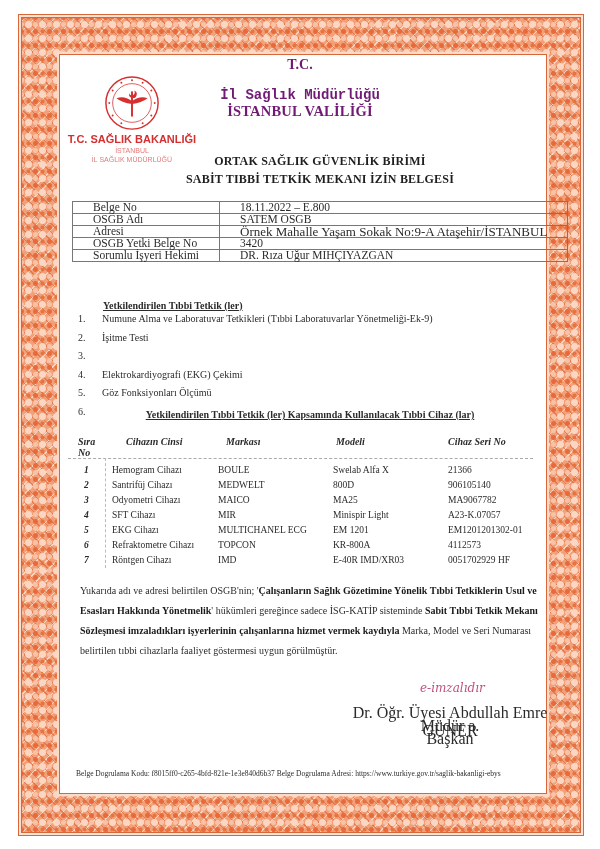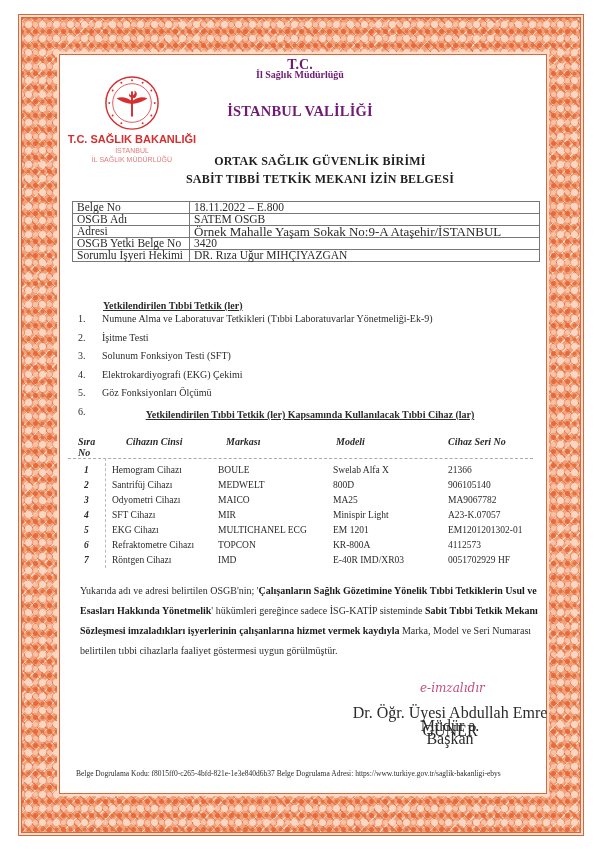--- a/index.html
+++ b/index.html
@@ -23,33 +23,33 @@
   }
   .inner {
     position: absolute; left: 60px; top: 55px; width: 486px; height: 738px; background: #ffffff;
     box-shadow: 0 0 0 1px #d9673a, 0 0 0 3px #fbdac8;
   }
   .abs { position: absolute; }
   .center { text-align: center; }
   .hdr { left: 150px; width: 300px; font-weight: bold; color: #701a75; }
   .hdr1 { top: 57px; font-size: 14px; }
   .hdr2 { top: 71px; font-size: 14.5px; letter-spacing: 0.2px; margin-top: 32px; }
-  .hdr3 { top: 69px; font-size: 10px; }
+  .hdr3 { top: 87px; font-size: 14px; font-family: Liberation Mono, monospace; }
   
   .logo { left: 103px; top: 74px; width: 58px; height: 58px; }
   .logo-title { left: 62px; top: 133px; width: 140px; font-family: "Liberation Sans", "DejaVu Sans", sans-serif; font-weight: bold; color: #d62f2f; font-size: 11px; }
   .logo-sub { left: 62px; width: 140px; font-family: "Liberation Sans", "DejaVu Sans", sans-serif; color: #e37a7a; font-size: 7px; }
   .logo-sub1 { top: 147px; }
   .logo-sub2 { top: 156px; }
   .title { left: 90px; width: 460px; font-weight: bold; font-size: 12px; color: #1f1f1f; letter-spacing: 0.2px; }
   .title1 { top: 154px; }
   .title2 { top: 172px; }
   
   table.info { position: absolute; left: 72px; top: 201px; width: 468px; border-collapse: collapse; font-size: 11.5px; }
-  table.info td { border: 1px solid #777; padding: 0 4px; height: 11px; line-height: 11px; white-space: nowrap; }
+  table.info td { border: 1px solid #777; padding: 0 20px; height: 11px; line-height: 11px; white-space: nowrap; }
   table.info td.k { width: 108px; }
   table.info td.big { font-size: 13px; }
   .sec-title { left: 103px; top: 300px; font-weight: bold; font-size: 10px; text-decoration: underline; }
   ol.tests { position: absolute; left: 78px; top: 312px; margin: 0; padding: 0; list-style: none; font-size: 10px; }
   ol.tests li { height: 18.5px; line-height: 14px; display: flex; }
   ol.tests li .n { width: 24px; }
   .dev-title { left: 80px; width: 460px; top: 409px; font-weight: bold; font-size: 10px; text-decoration: underline; text-align: center; }
   
   .dev-head { top: 436px; font-weight: bold; font-style: italic; font-size: 10px; }
   .col-sira { left: 78px; width: 30px; }
@@ -140,21 +140,20 @@
   <li>
       <span class="n">1.</span>
       <span>Numune Alma ve Laboratuvar Tetkikleri (Tıbbi Laboratuvarlar Yönetmeliği-Ek-9)</span>
     </li>
   <li>
       <span class="n">2.</span>
       <span>İşitme Testi</span>
     </li>
   <li>
       <span class="n">3.</span>
-      <span>Solunum Fonksiyon Testi (SFT)</span>
     </li>
   <li>
       <span class="n">4.</span>
       <span>Elektrokardiyografi (EKG) Çekimi</span>
     </li>
   <li>
       <span class="n">5.</span>
       <span>Göz Fonksiyonları Ölçümü</span>
     </li>
   <li>

